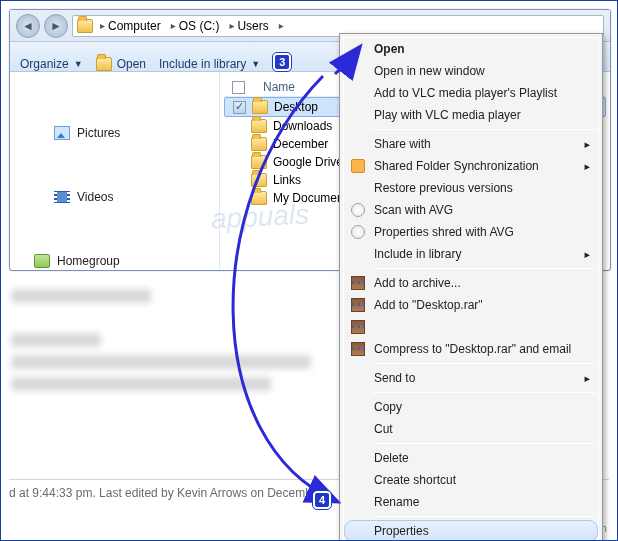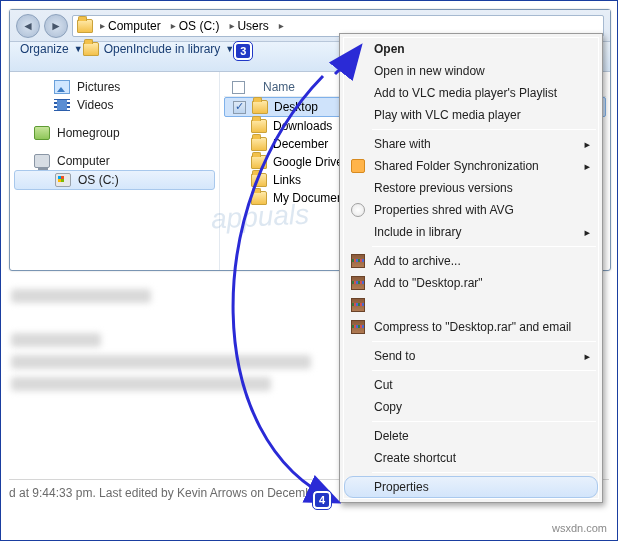--- a/index.html
+++ b/index.html
@@ -5,28 +5,28 @@
   * { box-sizing: border-box; margin: 0; padding: 0; font-family: "Segoe UI", Tahoma, sans-serif; font-size: 12px; }
   body { width: 618px; height: 541px; background: #fff; position: relative; overflow: hidden; border:1px solid #1a3ea0;}
   .explorer { position:absolute; left:8px; top:8px; width:602px; height:262px; border:1px solid #7a95b3; background:#fff; border-radius:3px; box-shadow:0 0 2px rgba(0,0,0,0.2);}
   .navbar { height:32px; background:linear-gradient(#e7eef7,#dfe9f5); display:flex; align-items:center; padding:2px 6px; gap:4px; border-bottom:1px solid #b8c7da;}
   .circle-btn { width:24px; height:24px; border-radius:50%; background:radial-gradient(#d8e3f0,#a9bbd3); border:1px solid #8da2bd; display:flex; align-items:center; justify-content:center; color:#47566b;}
   .addr { flex:1; height:22px; background:#fff; border:1px solid #a6b9d0; border-radius:2px; display:flex; align-items:center; padding:0 4px; gap:4px;}
   .crumb { display:flex; align-items:center; gap:3px; padding:1px 3px;}
   .crumb .arrow { color:#555; font-size:10px;}
   .folder-gold { width:16px; height:14px; background:linear-gradient(#ffe9a8,#f3c14b); border:1px solid #caa23a; border-radius:2px 2px 1px 1px; position:relative;}
   .folder-gold:before{content:"";position:absolute;top:-4px;left:0;width:7px;height:4px;background:#f3c14b;border:1px solid #caa23a;border-bottom:0;border-radius:2px 2px 0 0;}
-  .toolbar { height:30px; background:linear-gradient(#eaf3fc,#d6e6f7); border-bottom:1px solid #b8c7da; display:flex; align-items:flex-start; padding:0 10px; gap:0; color:#1a3e74;}
+  .toolbar { height:30px; background:linear-gradient(#eaf3fc,#d6e6f7); border-bottom:1px solid #b8c7da; display:flex; align-items:flex-end; padding:0 10px; gap:13px; color:#1a3e74;}
   .tbtn { display:flex; align-items:center; gap:5px; cursor:default;}
   .tbtn .drop{font-size:9px; color:#1a3e74;}
   .step-badge { background:#2138c6; color:#fff; border:2px solid #fff; outline:1px solid #2138c6; border-radius:4px; width:18px; height:18px; display:flex; align-items:center; justify-content:center; font-weight:bold; font-size:11px;}
   .body { display:flex; height:198px;}
   .sidebar { width:210px; border-right:1px solid #e3e9f0; padding:6px 0; overflow:hidden;}
   .sb-group { margin-bottom:10px;}
-  .sb-item { display:flex; align-items:center; gap:7px; padding:2px 6px 2px 24px; color:#222;}
+  .sb-item { display:flex; align-items:center; gap:7px; padding:2px 6px 2px 24px; color:#222;margin-top:46px;}
   .sb-item.indent{padding-left:44px;}
   .sb-item.sel{background:linear-gradient(#e9f2fd,#d5e7fb); border:1px solid #a8c8ec; border-radius:3px; margin:0 4px; padding-left:40px;}
   .ic-pic{width:16px;height:14px;background:#cfe6ff;border:1px solid #6aa0da;position:relative;}
   .ic-pic:after{content:"";position:absolute;bottom:1px;left:2px;width:0;height:0;border-left:4px solid transparent;border-right:4px solid transparent;border-bottom:5px solid #3d7cc4;}
   .ic-vid{width:16px;height:12px;border:1px solid #2b5dab;background:#5b8ed3;position:relative;}
   .ic-vid:before,.ic-vid:after{content:"";position:absolute;top:0;bottom:0;width:3px;background:repeating-linear-gradient(#fff,#fff 2px,#2b5dab 2px,#2b5dab 4px);}
   .ic-vid:before{left:-1px}.ic-vid:after{right:-1px}
   .ic-home{width:16px;height:14px;background:linear-gradient(#c6e49a,#8fc65a);border:1px solid #5e9b33;border-radius:2px;}
   .ic-comp{width:16px;height:14px;background:#d7dde4;border:1px solid #8a96a5;border-radius:2px;position:relative;}
   .ic-comp:after{content:"";position:absolute;bottom:-3px;left:3px;width:10px;height:2px;background:#8a96a5;}
@@ -196,20 +196,26 @@
         <span>Shared Folder Synchronization</span>
         <span class="sub">▸</span>
       </div>
     <div class="mi">
         <span>Restore previous versions</span>
       </div>
     <div class="mi">
         <span class="ico">
           <span class="ico-avg"></span>
         </span>
+        <span>Scan with AVG</span>
+      </div>
+    <div class="mi">
+        <span class="ico">
+          <span class="ico-avg"></span>
+        </span>
         <span>Properties shred with AVG</span>
       </div>
     <div class="mi">
         <span>Include in library</span>
         <span class="sub">▸</span>
       </div>
     <div class="sep"></div>
     <div class="mi">
         <span class="ico">
           <span class="ico-rar"></span>
@@ -233,31 +239,34 @@
         </span>
         <span>Compress to "Desktop.rar" and email</span>
       </div>
     <div class="sep"></div>
     <div class="mi">
         <span>Send to</span>
         <span class="sub">▸</span>
       </div>
     <div class="sep"></div>
     <div class="mi">
+        <span>Copy</span>
+      </div>
+    <div class="mi">
         <span>Cut</span>
       </div>
-    <div class="mi">
-        <span>Copy</span>
-      </div>
     <div class="sep"></div>
     <div class="mi">
         <span>Delete</span>
       </div>
     <div class="mi">
         <span>Create shortcut</span>
+      </div>
+    <div class="mi">
+        <span>Rename</span>
       </div>
     <div class="sep"></div>
     <div class="mi hover">
         <span>Properties</span>
       </div>
   </div>
 </div>
 
 <div class="below">
   <div class="blur-line" style="width:140px"></div>

